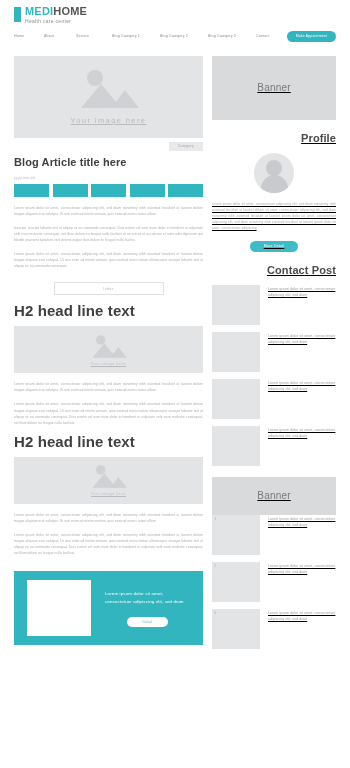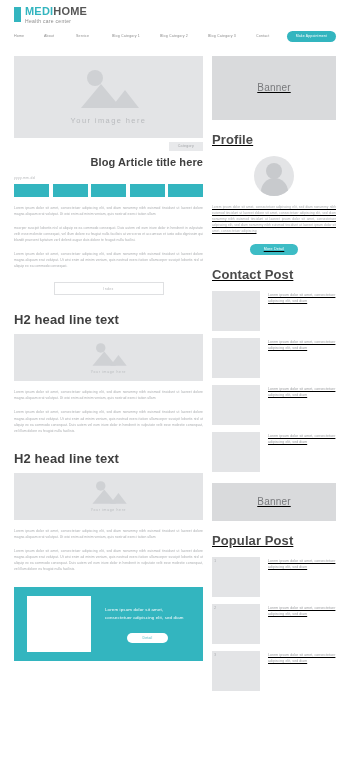--- a/index.html
+++ b/index.html
@@ -41,69 +41,69 @@
   .cols { display: flex; gap: 9px; padding: 0 14px; margin-top: 14px; align-items: flex-start; }
   .main-col { width: 189px; flex: none; }
   .side-col { width: 124px; flex: none; text-decoration: underline; }
 
   
   .ph {
     background: #e3e4e6; position: relative;
     display: flex; flex-direction: column; align-items: center; justify-content: center;
   }
   .ph svg { display:block; }
-  .ph-label { color: #b9bbbe; letter-spacing: 1.4px; margin-top: 4px; }
+  .ph-label { color: #b9bbbe; letter-spacing: 1.4px; margin-top: 4px; text-decoration: underline; }
   .hero { height: 82px; }
   .hero .ph-label { font-size: 7.5px; }
   .mid-img { height: 47px; }
   .mid-img .ph-label { font-size: 3.4px; letter-spacing: .7px; margin-top: 2px; }
 
   .cat-row { display: flex; justify-content: flex-end; margin-top: 4px; }
   .cat-tag {
     background: #e8e9eb; color: #a3a5a8; font-size: 3.6px;
     padding: 2.5px 9px; letter-spacing:.2px;
   }
 
-  .art-title { font-size: 11px; color: #3f3f3f; margin-top: 5px; letter-spacing: .1px; text-align: right; }
+  .art-title { font-size: 11px; color: #3f3f3f; margin-top: 5px; letter-spacing: .1px; }
   .art-meta { font-size: 3.4px; color: #b5b7ba; margin-top: 8px; letter-spacing:.3px; }
 
   .chip-row { display: flex; gap: 3.5px; margin-top: 4px; }
   .chip { flex: 1; height: 13px; background: #33b5bf; }
 
   .para { font-size: 3.3px; color:#a9abae; line-height: 1.85; margin-top: 8px; text-align: justify; letter-spacing:.08px; }
 
   .index-wrap { display:flex; justify-content:center; margin-top: 13px; }
   .index-btn {
     width: 110px; height: 13px; border: 1px solid #dfe0e2; background:#fff;
     color:#b8babd; font-size: 3.6px; display:flex; align-items:center; justify-content:center;
     letter-spacing:.3px;
   }
 
-  .h2 { font-size: 13px; color:#3f3f3f; margin-top: 17px; margin-bottom: 7px; letter-spacing:.1px; }
+  .h2 { font-size: 15px; color:#3f3f3f; margin-top: 7px; margin-bottom: 7px; letter-spacing:.1px; }
 
   
   .cta-block {
     background:#33b5bf; margin-top: 15px; height: 74px;
     display:flex; align-items:center; padding: 0 13px; gap: 14px;
   }
   .cta-img { width: 64px; height: 56px; background:#fff; flex:none; }
   .cta-body { flex:1; }
   .cta-text { color:#fff; font-size:4.4px; line-height:1.75; letter-spacing:.15px; }
   .cta-btn-wrap { display:flex; justify-content:center; margin-top: 11px; }
   .cta-btn {
     background:#fff; color:#4bb9c2; font-size:3.4px; border-radius:7px;
     padding: 3px 16px; border:none; letter-spacing:.2px;
   }
 
   
   .banner {
     background:#d9dadc; height: 64px; display:flex; align-items:center; justify-content:center;
     color:#78797c; font-size: 10px; letter-spacing:.2px;
   }
-  .side-h { text-align:left; font-size: 13px; color:#4a4a4a; margin: 12px 0 9px; letter-spacing:.1px; }
+  .side-h { text-align:right; font-size: 11px; color:#4a4a4a; margin: 12px 0 9px; letter-spacing:.1px; }
 
   .avatar-wrap { display:flex; justify-content:center; }
   .avatar { width: 40px; height: 40px; border-radius:50%; background:#e3e4e6; position:relative; overflow:hidden; }
   .avatar .head { position:absolute; width:16px; height:16px; border-radius:50%; background:#c8cacd; left:12px; top:7px; }
   .avatar .body { position:absolute; width:27px; height:20px; border-radius:14px 14px 0 0; background:#c8cacd; left:6.5px; top:22px; }
 
   .side-para { font-size:3.2px; color:#a9abae; line-height:1.95; margin-top:8px; text-align:justify; letter-spacing:.08px; }
   .more-wrap { display:flex; justify-content:center; margin-top:9px; }
   .more-btn { background:#3dbcc5; color:#fff; font-size:3.6px; border-radius:8px; padding:3.5px 14px; border:none; letter-spacing:.2px; }
 
@@ -239,21 +239,20 @@
         <div class="post-thumb"></div>
         <div class="post-txt">Lorem ipsum dolor sit amet, consectetuer adipiscing elit, sed diam</div>
       </div>
       <div class="post">
         <div class="post-thumb"></div>
         <div class="post-txt">Lorem ipsum dolor sit amet, consectetuer adipiscing elit, sed diam</div>
       </div>
 
       <div class="banner" style="margin-top:11px;height:38px;">Banner</div>
 
-      <h3 class="side-h">Popular Post</h3>
       <div class="post">
         <div class="post-thumb">
           <span class="post-rank">1</span>
         </div>
         <div class="post-txt">Lorem ipsum dolor sit amet, consectetuer adipiscing elit, sed diam</div>
       </div>
       <div class="post">
         <div class="post-thumb">
           <span class="post-rank">2</span>
         </div>

